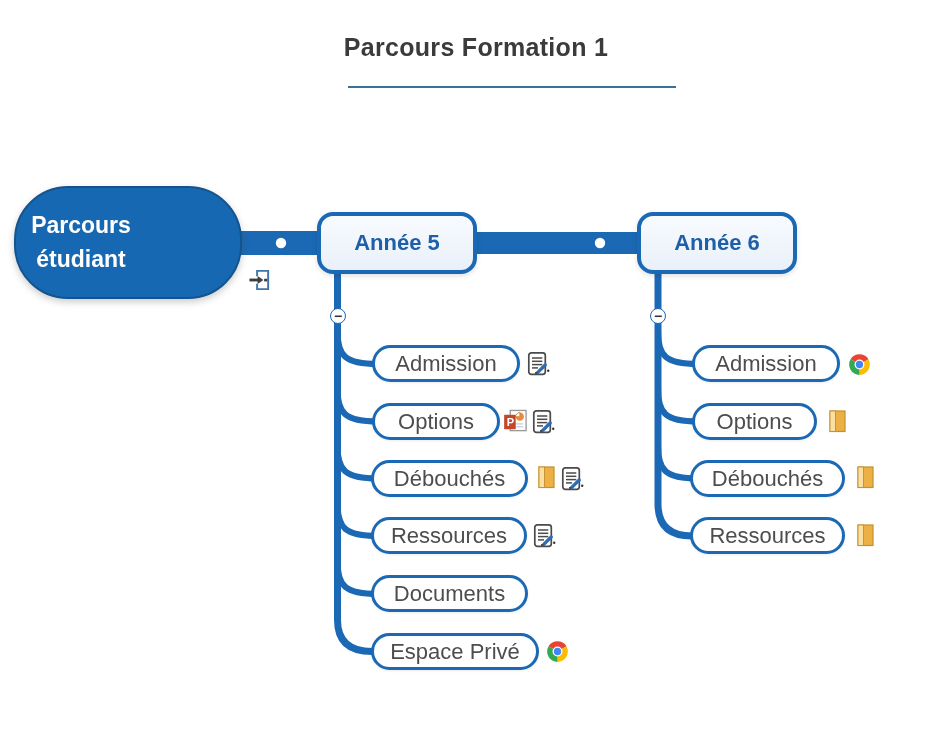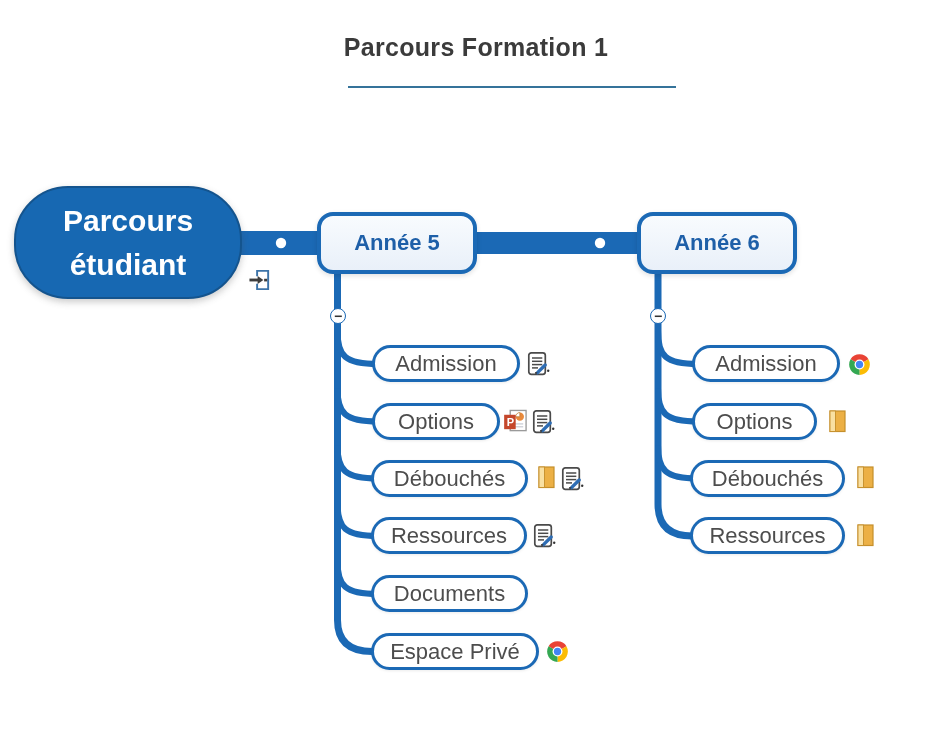--- a/index.html
+++ b/index.html
@@ -12,22 +12,22 @@
     position:absolute;top:33px;left:0;width:100%;text-align:center;
     font-size:25px;font-weight:bold;color:#3b3b3b;letter-spacing:.3px;z-index:2;
   }
   .title-rule{
     position:absolute;top:86px;left:348px;width:328px;height:0;
     border-top:2px solid #35739a;z-index:2;
   }
   .root-node{
     position:absolute;left:14px;top:186px;width:228px;height:113px;
     background:#1768b2;border:2px solid #14548e;border-radius:54px;
-    box-sizing:border-box;display:flex;align-items:center;justify-content:center;
-    text-align:center;color:#ffffff;font-size:30px;font-weight:bold;line-height:1.45;
+    box-sizing:border-box;display:flex;align-items:center;justify-content:flex-start;
+    text-align:center;color:#ffffff;font-size:23px;font-weight:bold;line-height:1.45;
     box-shadow:0 3px 7px rgba(70,70,70,.28);z-index:2;
   }
   .root-node .label{width:130px;}
   .topic{
     position:absolute;width:160px;height:62px;box-sizing:border-box;
     border:4px solid #1b69b5;border-radius:16px;
     background:linear-gradient(180deg,#f8fbfe,#e9f0f9);
     display:flex;align-items:center;justify-content:center;
     color:#1e5fa8;font-size:22px;font-weight:bold;
     box-shadow:0 2px 5px rgba(0,0,0,.12);z-index:2;

